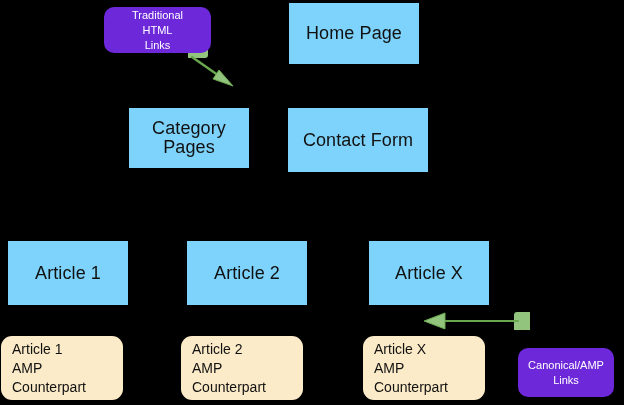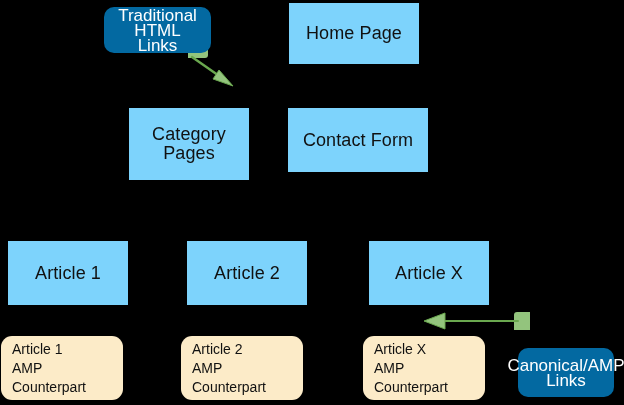--- a/index.html
+++ b/index.html
@@ -48,28 +48,28 @@
     font-size: 14px;
     line-height: 19px;
     padding: 0 0 0 11px;
     white-space: pre-line;
   }
 
   
   .callout {
     position: absolute;
     box-sizing: border-box;
-    background: #0369a1;
+    background: #6d28d9;
     color: #ffffff;
     border-radius: 10px;
     display: flex;
     align-items: center;
     justify-content: center;
     text-align: center;
-    font-size: 17px;
+    font-size: 11px;
     line-height: 15px;
     white-space: pre-line;
     padding: 0 22px;
   }
 
   
   .tail {
     position: absolute;
     background: #93c47d;
   }
@@ -87,21 +87,21 @@
 <body>
 
 <div id="canvas">
 
   <div class="tail" style="left:188px; top:44px; width:20px; height:14px; border-bottom-right-radius:3px;"></div>
   <div class="callout" style="left:104px; top:7px; width:107px; height:46px;">Traditional HTML
 Links</div>
 
   <div class="page-box" style="left:283px; top:3px; width:130px; height:61px;">Home Page</div>
 
-  <div class="page-box" style="left:123px; top:108px; width:120px; height:72px;">Category
+  <div class="page-box" style="left:123px; top:108px; width:120px; height:60px;">Category
 Pages</div>
   <div class="page-box" style="left:282px; top:108px; width:140px; height:64px;">Contact Form</div>
 
   <div class="page-box" style="left:2px; top:241px; width:120px; height:64px;">Article 1</div>
   <div class="page-box" style="left:181px; top:241px; width:120px; height:64px;">Article 2</div>
   <div class="page-box" style="left:363px; top:241px; width:120px; height:64px;">Article X</div>
 
   <div class="amp-box" style="left:1px; top:336px; width:122px; height:64px;">Article 1
 AMP
 Counterpart</div>

